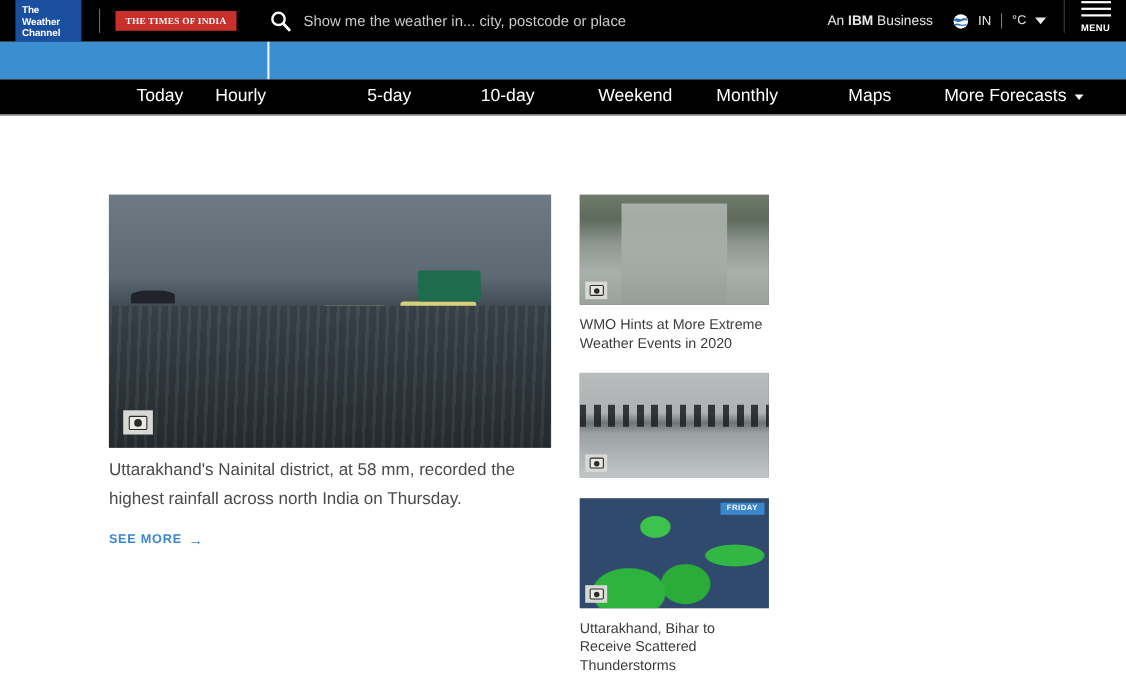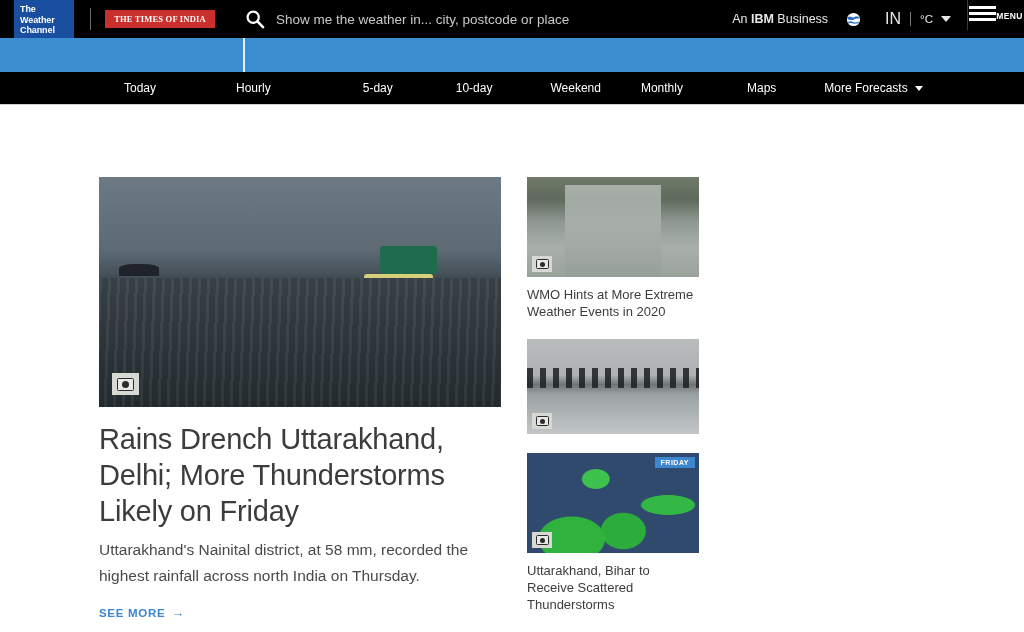--- a/index.html
+++ b/index.html
@@ -69,34 +69,34 @@
   .hdr-right {
     display: flex;
     align-items: center;
     color: #e8e8e8;
     font-size: 12.5px;
     padding-right: 0;
   }
   .ibm-biz { white-space: nowrap; text-align: center; }
   .ibm-biz b { font-weight: bold; }
   .globe-icon { width: 15px; height: 15px; margin-left: 18px; }
-  .locale-code { margin-left: 24px; font-size: 16px; }
+  .locale-code { margin-left: 8px; font-size: 12px; }
   .vsep { width: 1px; height: 14px; background: #7a7a7a; margin: 0 9px; }
   .unit-label { font-size: 11.5px; }
   .caret-down {
     width: 0; height: 0; margin-left: 8px;
     border-left: 5px solid transparent;
     border-right: 5px solid transparent;
     border-top: 6px solid #e8e8e8;
   }
   .menu-btn {
     width: 57px; height: 30px;
     margin-left: 16px;
     border-left: 1px solid #3a3a3a;
-    display: flex; flex-direction: row;
+    display: flex; flex-direction: column;
     align-items: center; justify-content: center;
   }
   .menu-bars { width: 27px; }
   .menu-bars span {
     display: block; height: 2.5px; background: #ffffff; margin-bottom: 3.5px;
   }
   .menu-label {
     color: #ffffff; font-size: 8.5px; font-weight: bold;
     letter-spacing: 0.4px; margin-top: 1px;
   }
@@ -115,21 +115,21 @@
   
   .navbar {
     height: 33px;
     background: #000000;
     display: flex;
     align-items: center;
     border-bottom: 1px solid #cfcfcf;
   }
   .nav-item {
     color: #ffffff;
-    font-size: 12px;
+    font-size: 16px;
     text-decoration: none;
     display: flex;
     align-items: center;
     white-space: nowrap;
   }
   .nav-caret {
     width: 0; height: 0; margin-left: 7px;
     border-left: 4.5px solid transparent;
     border-right: 4.5px solid transparent;
     border-top: 5px solid #ffffff;
@@ -325,21 +325,21 @@
     <div class="menu-label">MENU</div>
   </div>
 </div>
 
 <div class="adband">
   <div class="adband-split"></div>
 </div>
 
 <div class="navbar">
   <a class="nav-item" style="margin-left:124px">Today</a>
-  <a class="nav-item" style="margin-left:80px">Hourly</a>
+  <a class="nav-item" style="margin-left:29px">Hourly</a>
   <a class="nav-item" style="margin-left:92px">5-day</a>
   <a class="nav-item" style="margin-left:63px">10-day</a>
   <a class="nav-item" style="margin-left:58px">Weekend</a>
   <a class="nav-item" style="margin-left:40px">Monthly</a>
   <a class="nav-item" style="margin-left:64px">Maps</a>
   <a class="nav-item" style="margin-left:48px">
     <span>More Forecasts</span>
     <span class="nav-caret"></span>
   </a>
 </div>
@@ -359,21 +359,20 @@
         <div class="veh" style="left:8%;top:44%;width:3.5%;height:26%;background:#3c4046;border-radius:2px;"></div>
         <div class="veh" style="left:70%;top:30%;width:14%;height:12%;background:#1f6b4e;"></div>
       </div>
       <div class="photo-badge big">
         <div class="cam-body">
             <div class="cam-lens"></div>
           </div>
       </div>
     </div>
 
-    <h1 class="headline">Rains Drench Uttarakhand, Delhi; More Thunderstorms Likely on Friday</h1>
     <p class="summary">Uttarakhand's Nainital district, at 58 mm, recorded the highest rainfall across north India on Thursday.</p>
     <a class="see-more">
       <span>SEE MORE</span>
       <span class="arrow">→</span>
     </a>
   </div>
 
   <div class="col-side">
 
     <div class="side-card">

